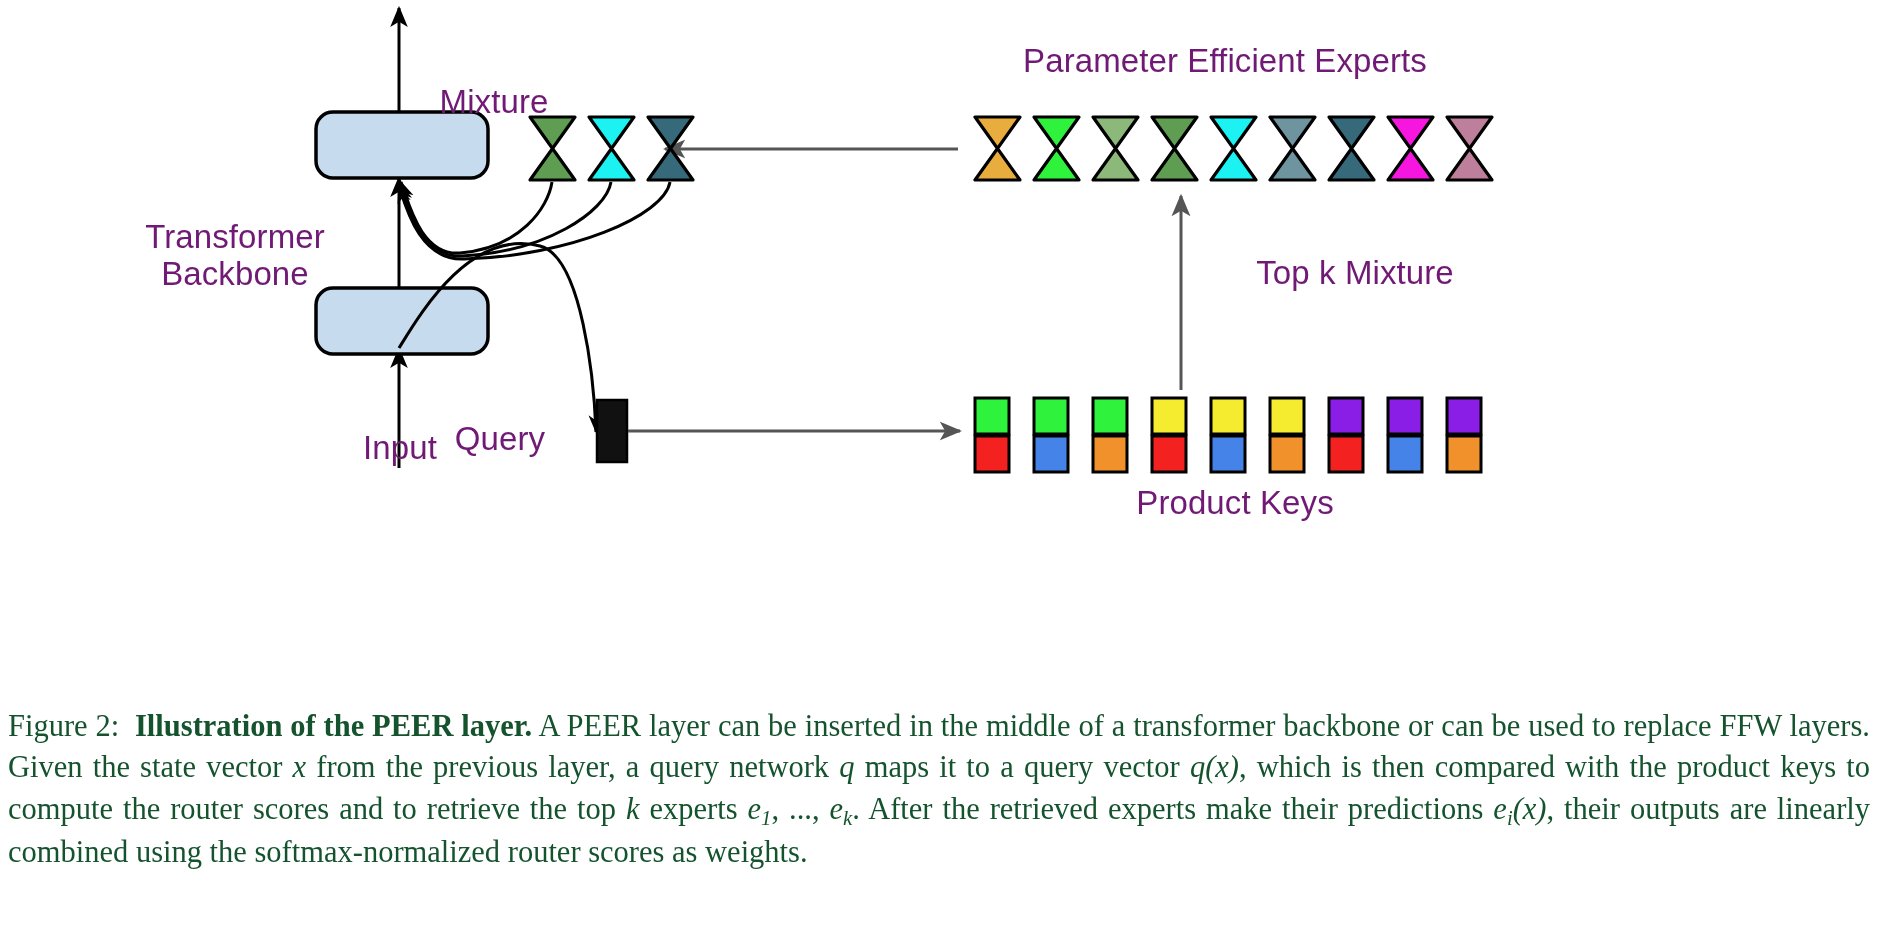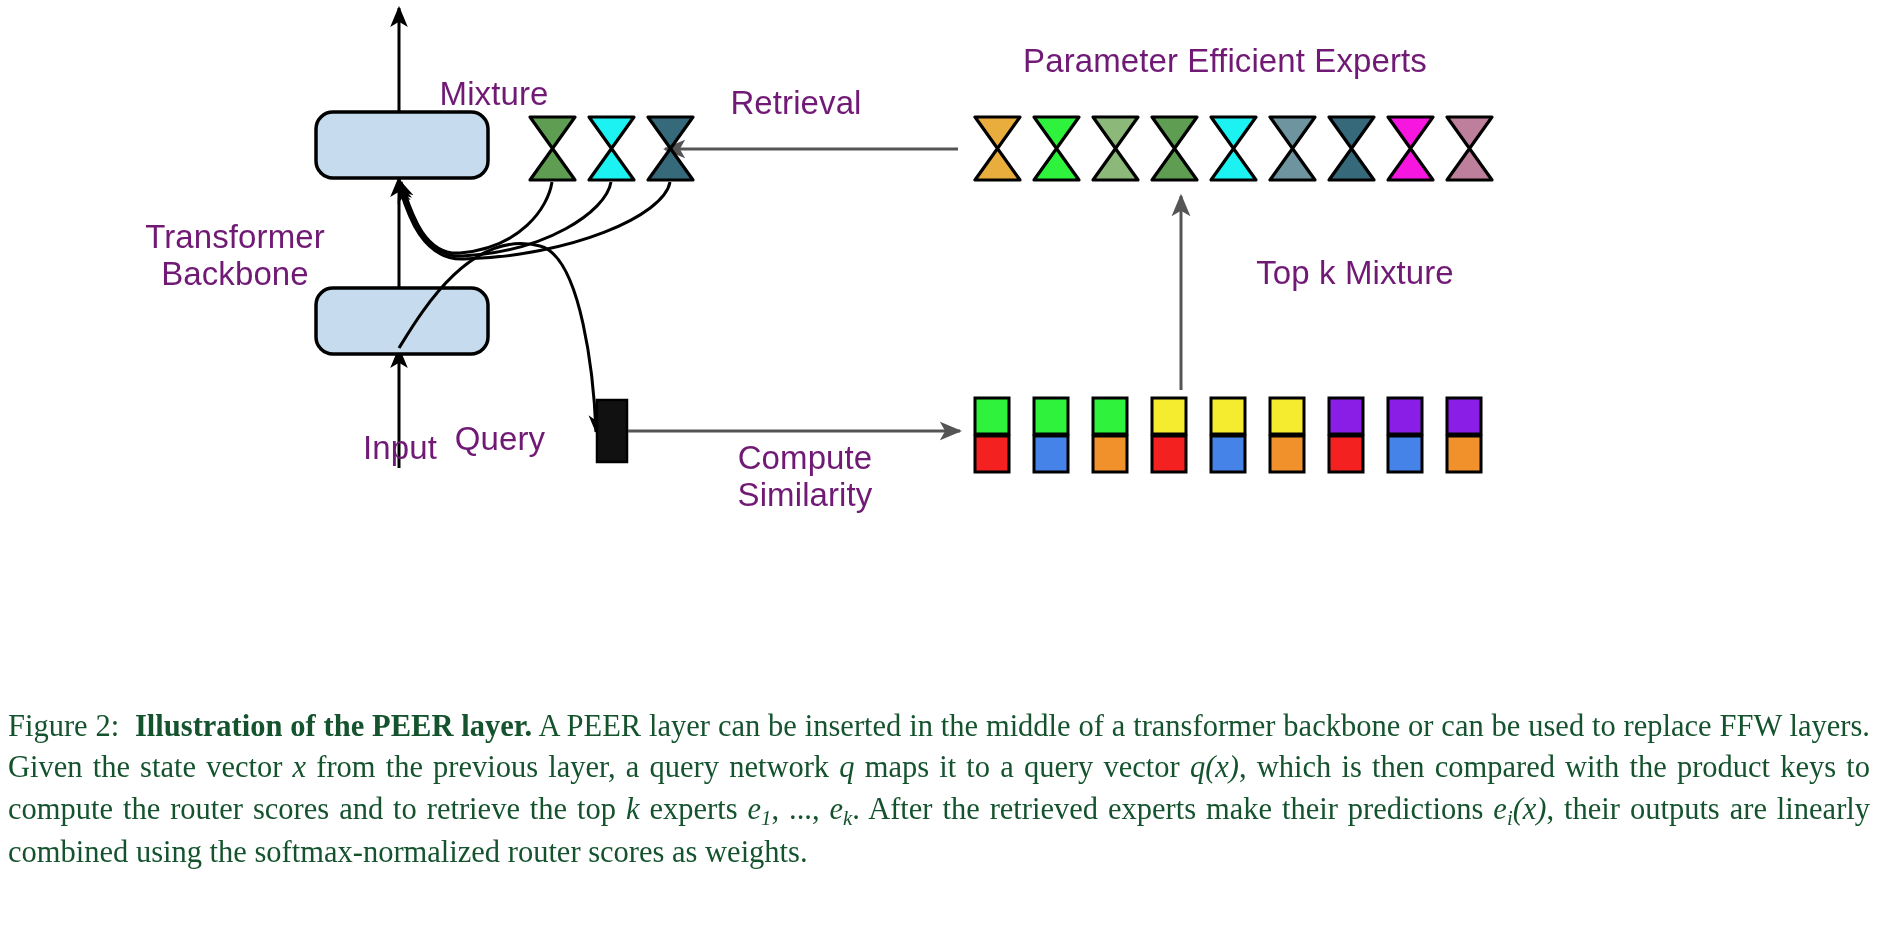--- a/index.html
+++ b/index.html
@@ -194,38 +194,36 @@
       </g>
 
       <g>
         <path d="M 552 182 C 548 208, 520 248, 460 253 C 420 256, 408 200, 401 182" stroke="#000000" stroke-width="3" fill="none" marker-end="url(#arrow-thin)"></path>
         <path d="M 611 182 C 606 212, 545 252, 462 256 C 420 258, 407 204, 400 184" stroke="#000000" stroke-width="3" fill="none" marker-end="url(#arrow-thin)"></path>
         <path d="M 670 182 C 664 216, 570 256, 464 259 C 420 261, 406 208, 399 186" stroke="#000000" stroke-width="3" fill="none" marker-end="url(#arrow-thin)"></path>
       </g>
 
     </svg>
 
-    <div class="fig-label" style="left:404px; top:76px; width:180px;">Mixture</div>
+    <div class="fig-label" style="left:404px; top:84px; width:180px;">Mixture</div>
 
     <div class="fig-label two-line" style="left:110px; top:219px; width:250px;">Transformer
 Backbone</div>
 
     <div class="fig-label" style="left:310px; top:430px; width:180px;">Input</div>
 
     <div class="fig-label" style="left:410px; top:421px; width:180px;">Query</div>
 
-    <div class="fig-label" style="left:676px; top:85px; width:240px;">Retrieval</div>
 
     <div class="fig-label" style="left:955px; top:43px; width:540px;">Parameter Efficient Experts</div>
 
     <div class="fig-label" style="left:1195px; top:255px; width:320px;">Top k Mixture</div>
 
-    <div class="fig-label two-line" style="left:670px; top:440px; width:270px;">Compute
-Similarity</div>
-
+
+    <div class="fig-label" style="left:1040px; top:485px; width:390px;">Product Keys</div>
 
   </div>
 
   <div id="caption">
     <span>Figure 2:</span><span>&nbsp; </span><span class="cap-bold">Illustration of the PEER layer.</span><span> A PEER layer can be inserted in the middle of a transformer</span>
     <span>backbone or can be used to replace FFW layers. Given the state vector </span><span class="mathit">x</span><span> from the previous layer, a query</span>
     <span>network </span><span class="mathit">q</span><span> maps it to a query vector </span><span class="mathit">q(x)</span><span>, which is then compared with the product keys to compute the</span>
     <span>router scores and to retrieve the top </span><span class="mathit">k</span><span> experts </span><span class="mathit">e</span><span class="sub">1</span><span>, ..., </span><span class="mathit">e</span><span class="sub">k</span><span>. After the retrieved experts make their predictions</span>
     <span class="mathit">e</span><span class="sub">i</span><span class="mathit">(x)</span><span>, their outputs are linearly combined using the softmax-normalized router scores as weights.</span>
   </div>

